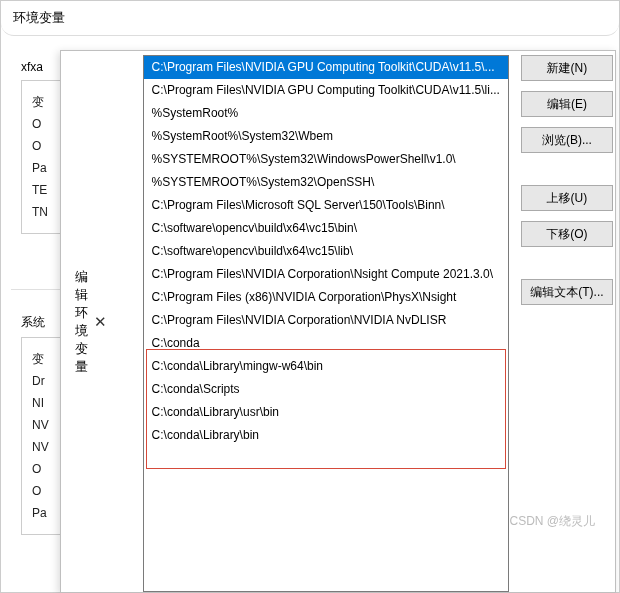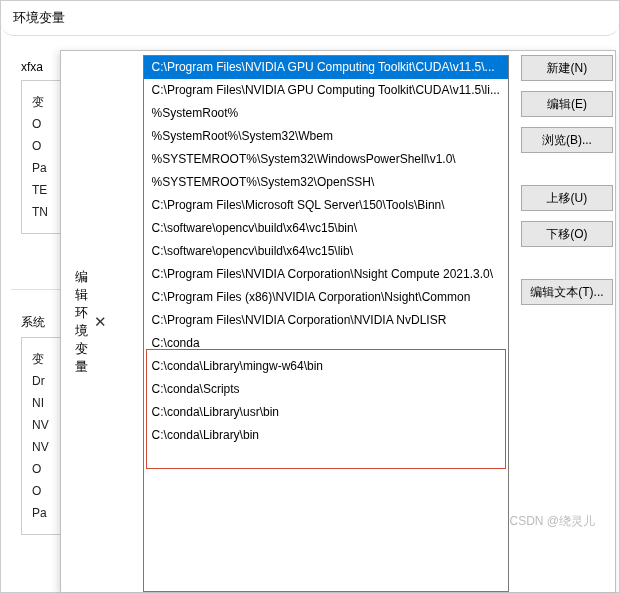--- a/index.html
+++ b/index.html
@@ -213,21 +213,21 @@
       <div class="list-item selected">C:\Program Files\NVIDIA GPU Computing Toolkit\CUDA\v11.5\...</div>
         <div class="list-item">C:\Program Files\NVIDIA GPU Computing Toolkit\CUDA\v11.5\li...</div>
         <div class="list-item">%SystemRoot%</div>
         <div class="list-item">%SystemRoot%\System32\Wbem</div>
         <div class="list-item">%SYSTEMROOT%\System32\WindowsPowerShell\v1.0\</div>
         <div class="list-item">%SYSTEMROOT%\System32\OpenSSH\</div>
         <div class="list-item">C:\Program Files\Microsoft SQL Server\150\Tools\Binn\</div>
         <div class="list-item">C:\software\opencv\build\x64\vc15\bin\</div>
         <div class="list-item">C:\software\opencv\build\x64\vc15\lib\</div>
         <div class="list-item">C:\Program Files\NVIDIA Corporation\Nsight Compute 2021.3.0\</div>
-        <div class="list-item">C:\Program Files (x86)\NVIDIA Corporation\Nsight\Common</div>
+        <div class="list-item">C:\Program Files (x86)\NVIDIA Corporation\PhysX\Nsight</div>
         <div class="list-item">C:\Program Files\NVIDIA Corporation\NVIDIA NvDLISR</div>
         <div class="list-item">C:\conda</div>
         <div class="list-item">C:\conda\Library\mingw-w64\bin</div>
         <div class="list-item">C:\conda\Scripts</div>
         <div class="list-item">C:\conda\Library\usr\bin</div>
         <div class="list-item">C:\conda\Library\bin</div>
         <div class="highlight-box"></div>
     </div>
     <div class="button-col">
       <button class="btn">新建(N)</button>

